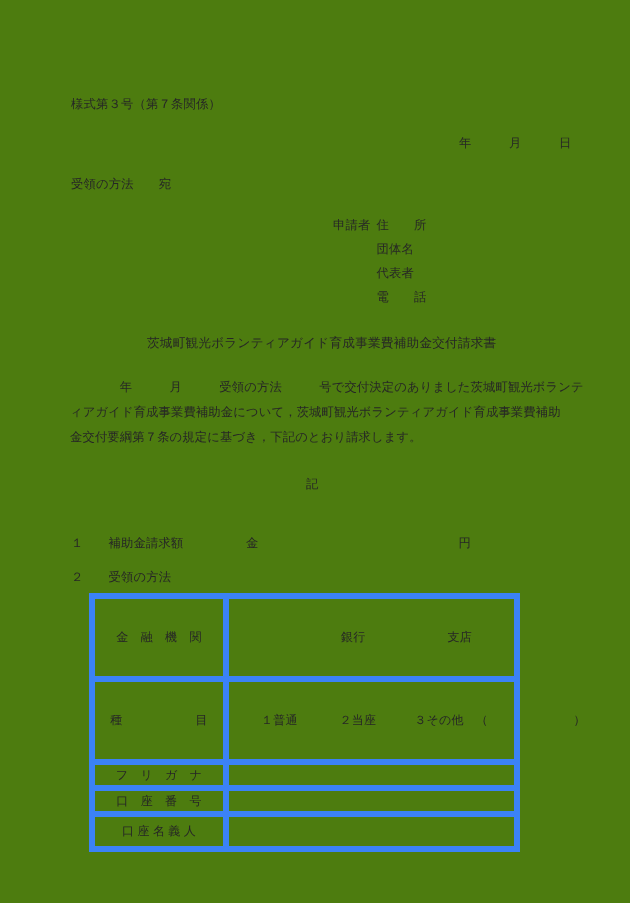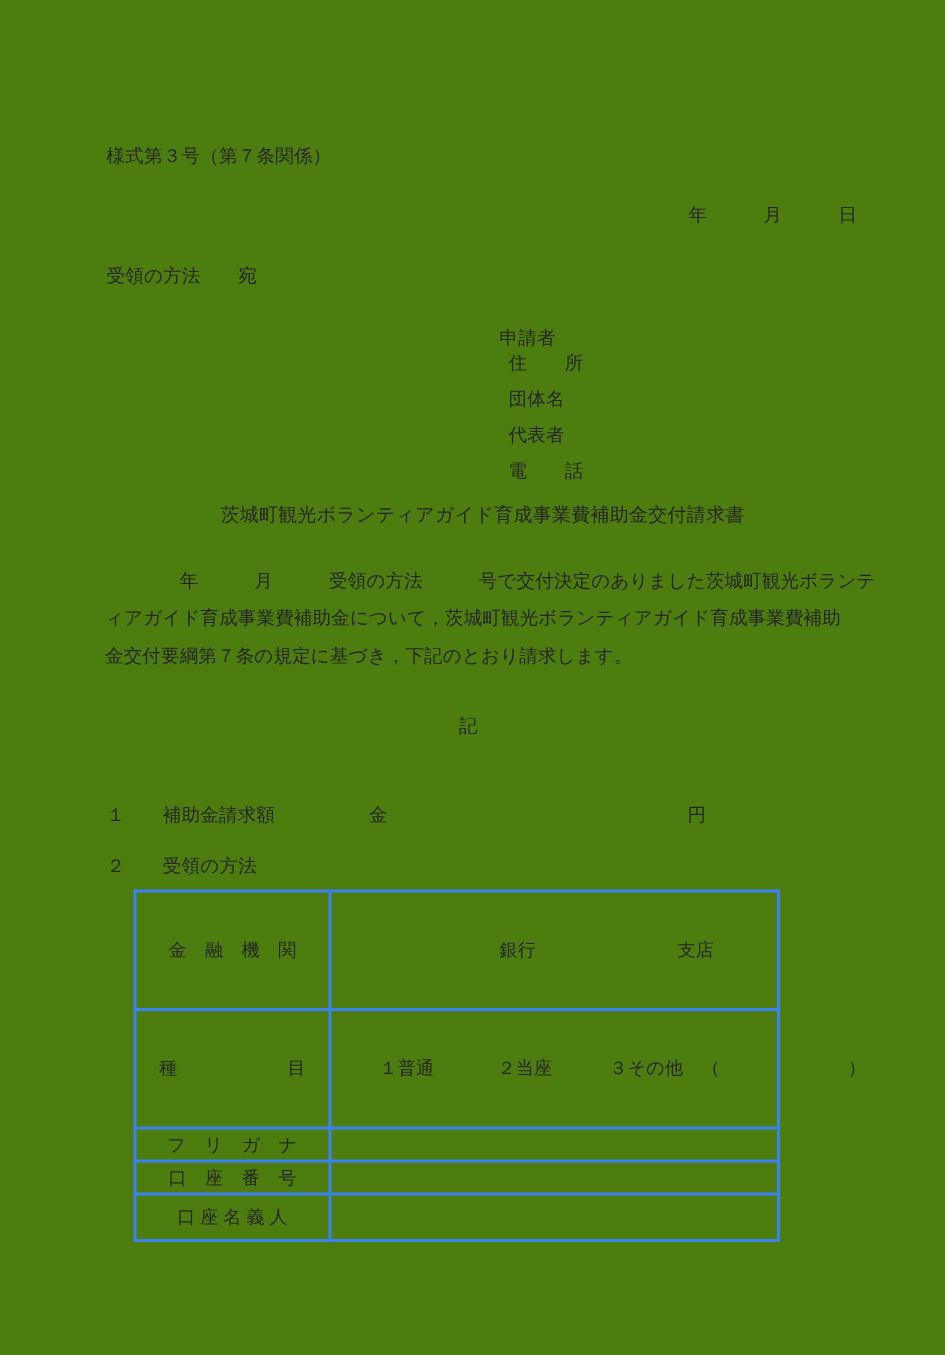--- a/index.html
+++ b/index.html
@@ -37,21 +37,20 @@
   #addressee { left: 71px; top: 178px; }
 
   
   #applicant-block {
     position: absolute;
     left: 333px;
     top: 217px;
     display: flex;
     align-items: flex-start;
     gap: 0px;
-    flex-direction: column;
   }
   #applicant-label {
     position: relative;
     font-size: 12.3px;
     white-space: pre;
     color: #262626;
     letter-spacing: 0.2px;
     padding-top: 0px;
   }
   #applicant-fields {
@@ -101,21 +100,21 @@
   
   #bank-table {
     position: absolute;
     left: 89px;
     top: 593px;
     width: 431px;
     border-collapse: collapse;
     table-layout: fixed;
   }
   #bank-table td {
-    border: 2px solid #3b82f6;
+    border: 6px solid #3b82f6;
     font-size: 12px;
     color: #262626;
     padding: 0 6px;
     white-space: pre;
     letter-spacing: 0.2px;
   }
   #bank-table td.label-cell {
     width: 116px;
     text-align: center;
     height: 20px;

